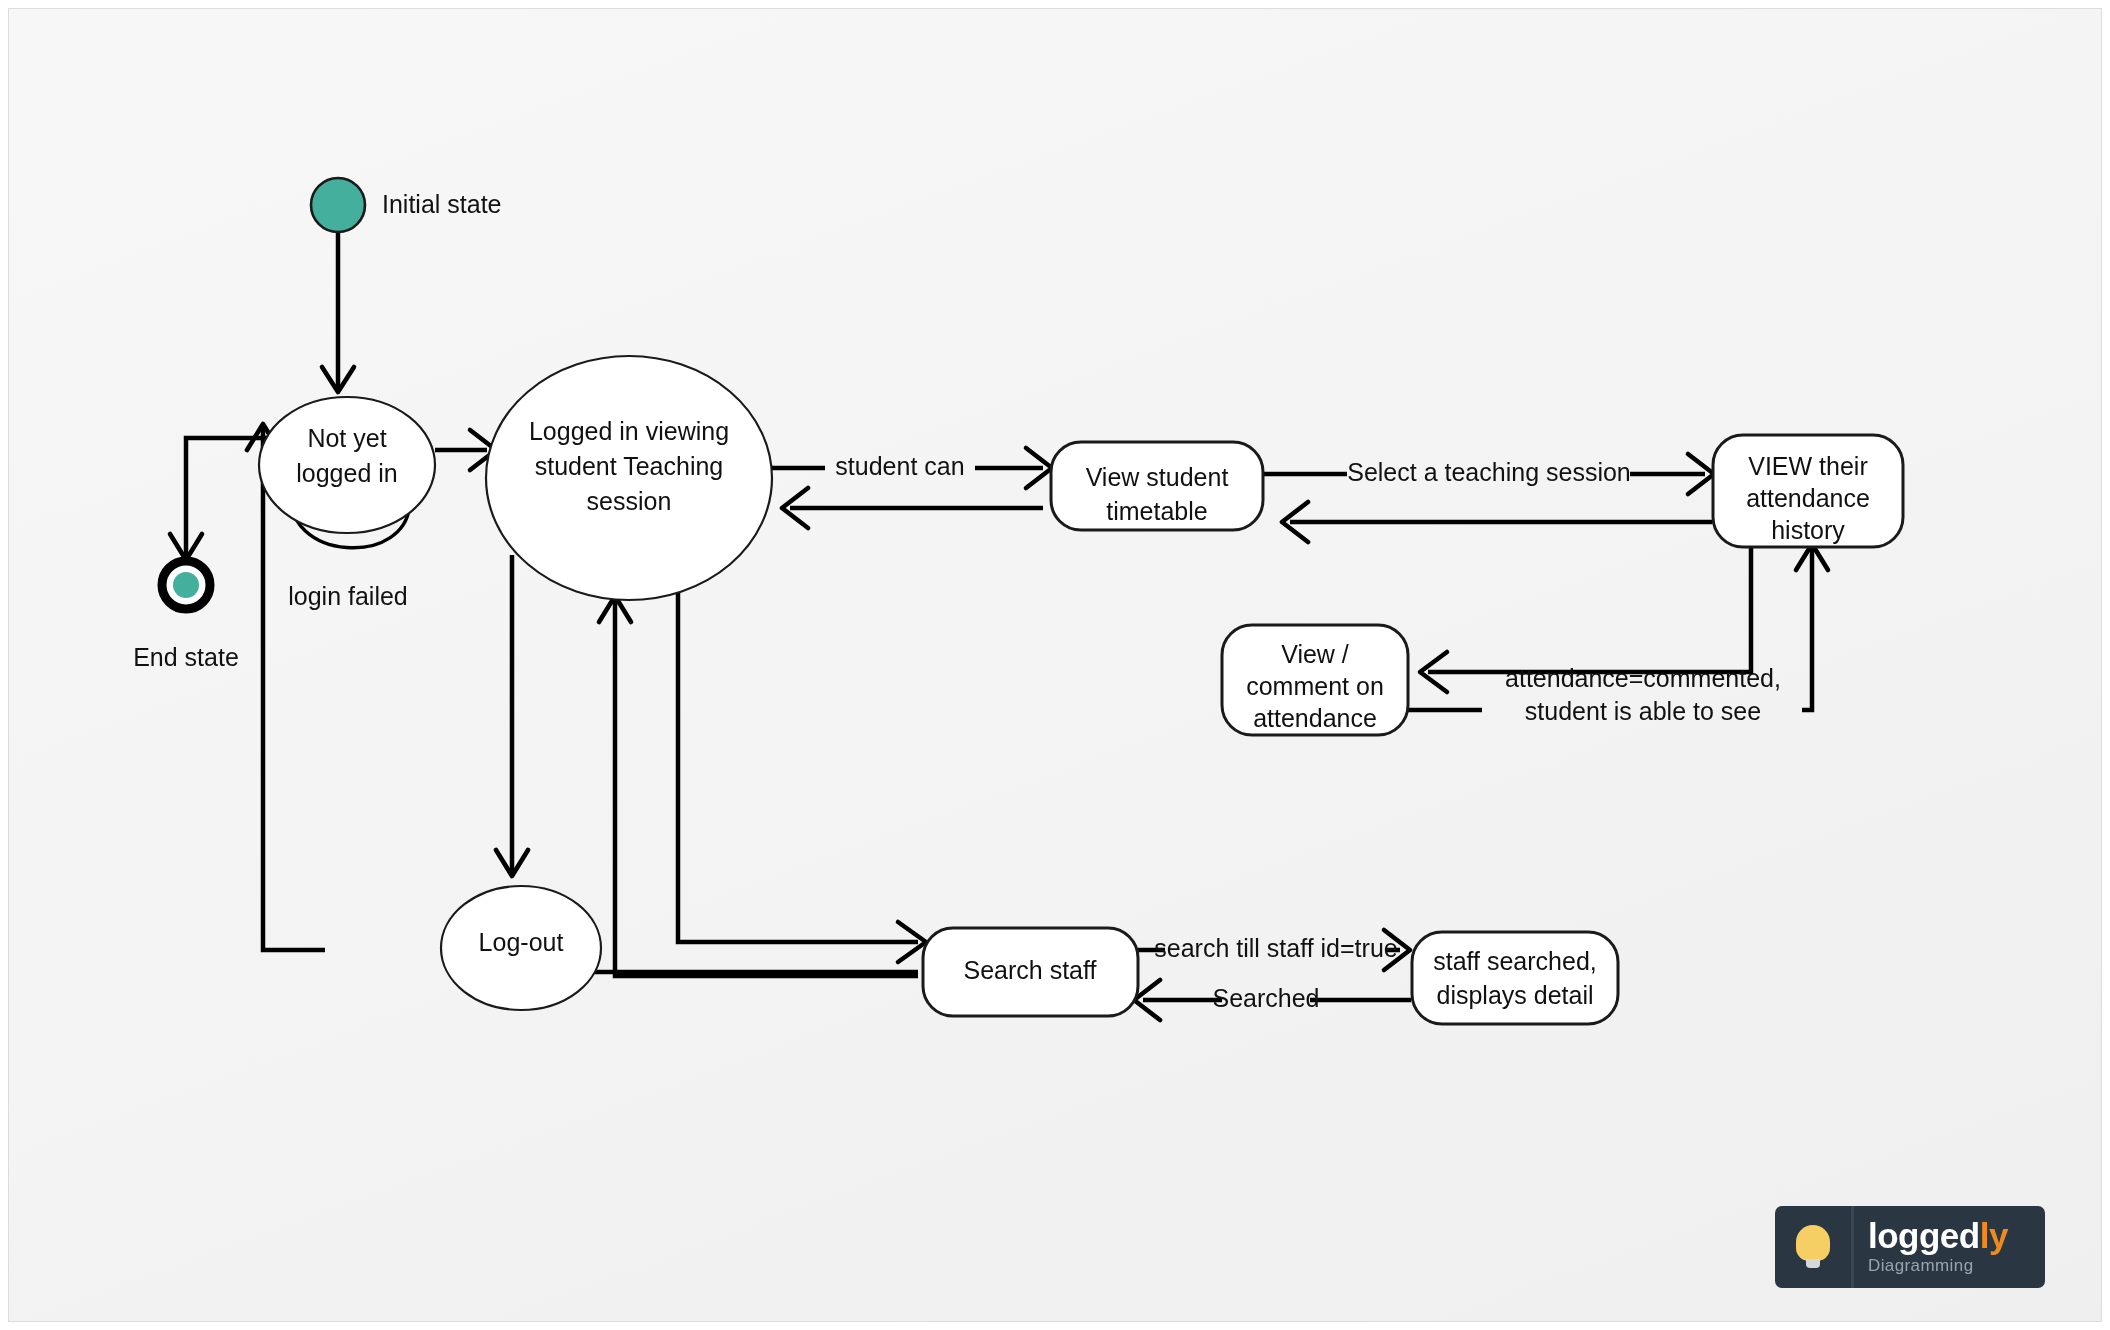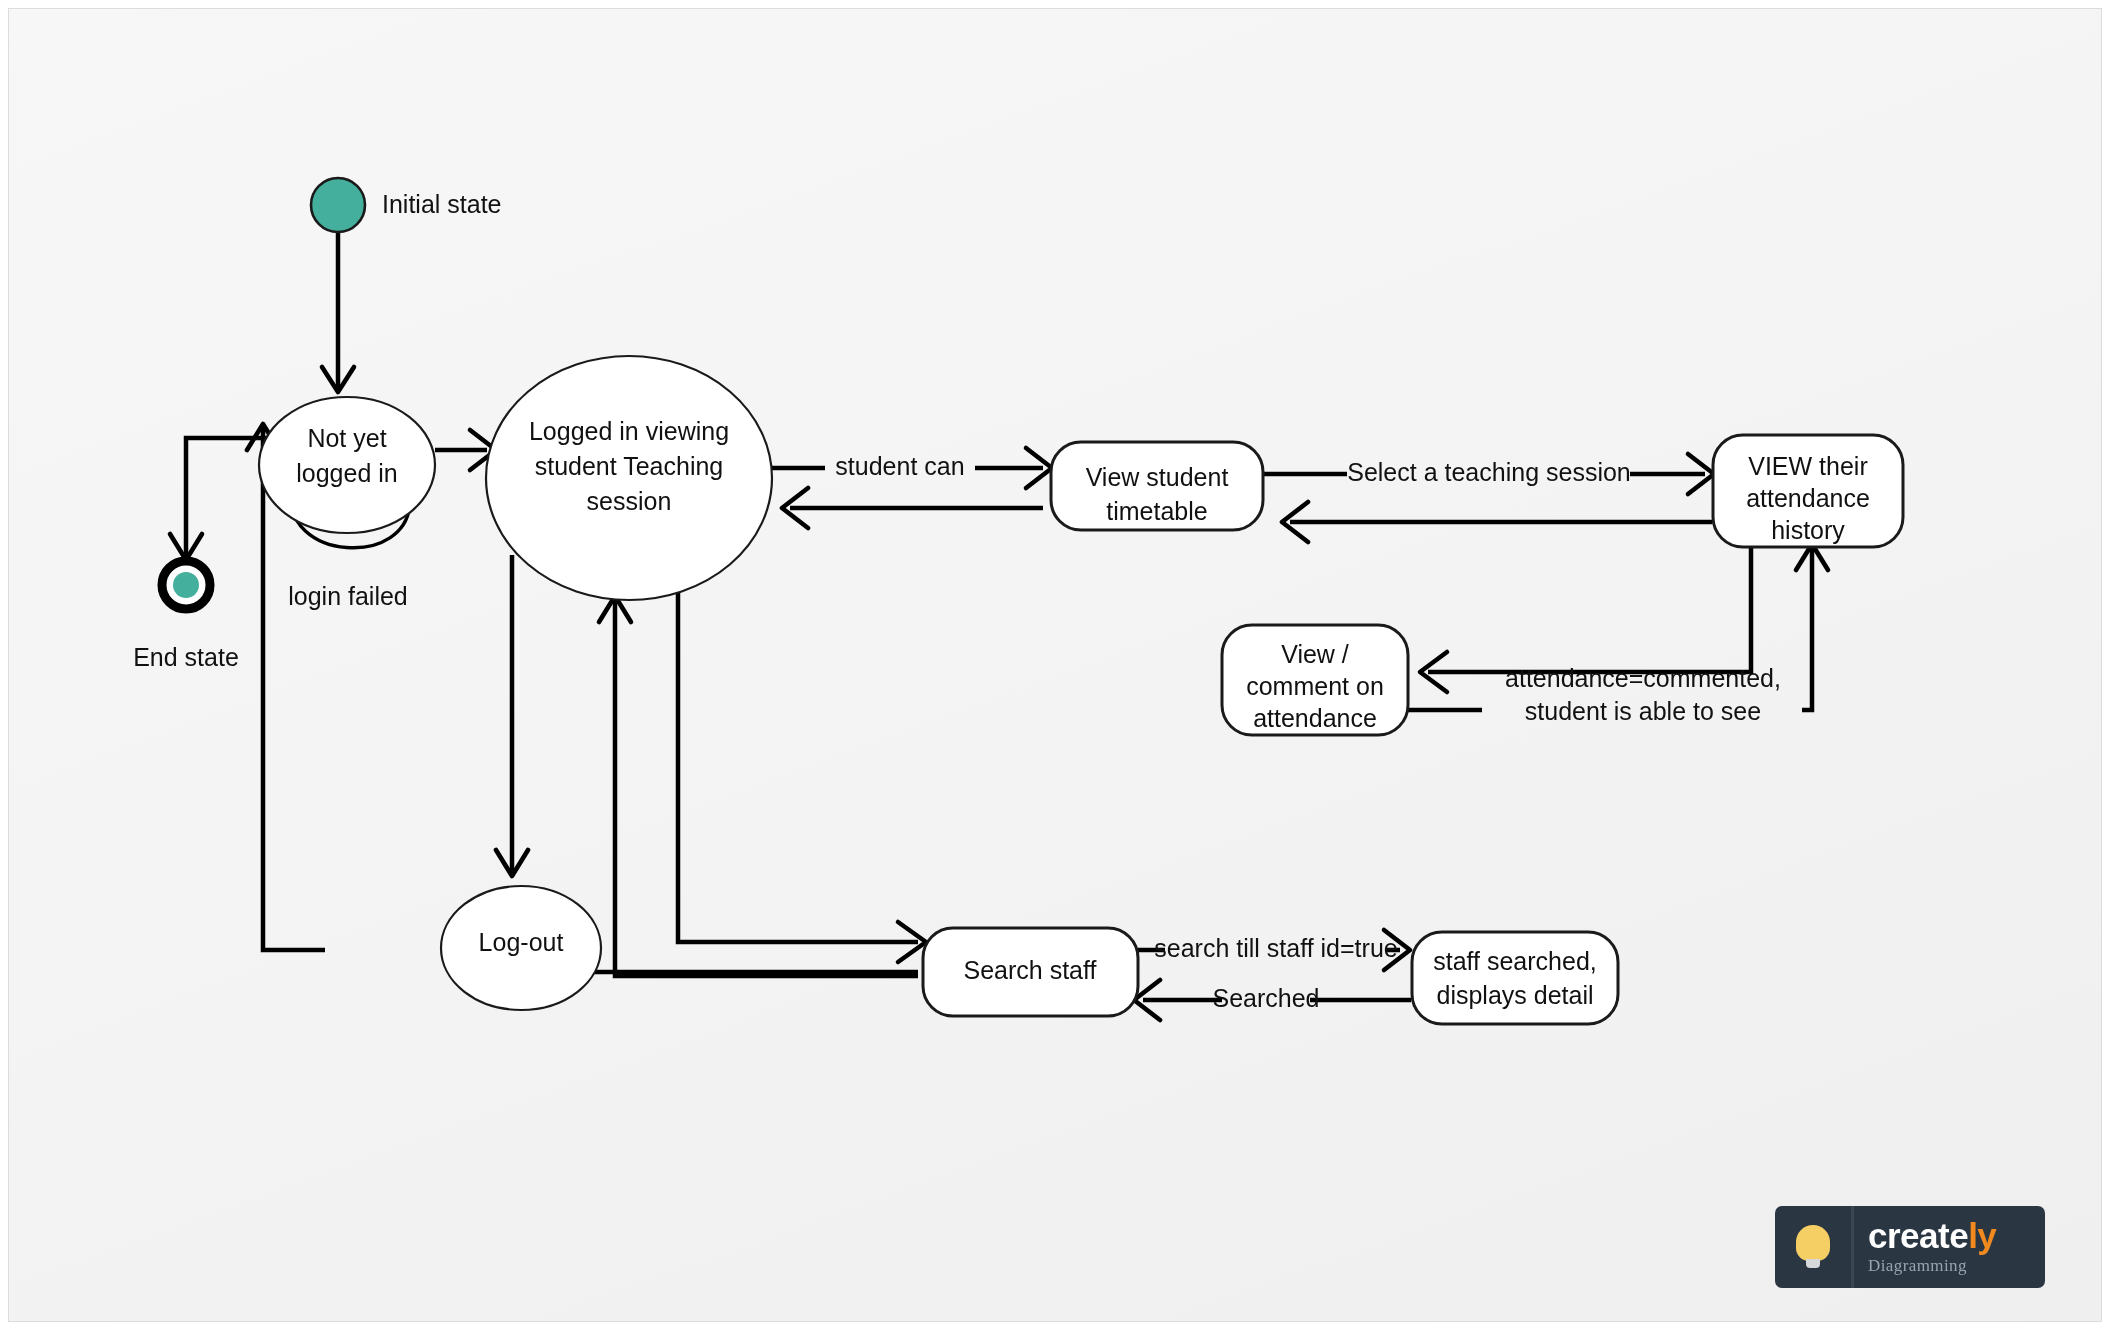--- a/index.html
+++ b/index.html
@@ -136,21 +136,21 @@
   .logo-main {
     font-family: "Liberation Sans", sans-serif;
     font-size: 35px;
     font-weight: bold;
     letter-spacing: -0.5px;
     line-height: 1;
     color: #ffffff;
   }
   .logo-main .ly { color: #f08a1e; margin-top: 43px; }
   .logo-sub {
-    font-family: Liberation Serif, serif;
+    font-family: Liberation Sans, sans-serif;
     font-size: 17px;
     color: #9aa4b0;
     letter-spacing: 0.4px;
     margin-top: 3px;
   }
 </style>
 </head>
 <body>
 
 <div id="canvas">
@@ -320,18 +320,18 @@
 
   <div id="creately-logo">
     <div id="logo-bulb-box">
       <div class="bulb">
         <div class="bulb-glass"></div>
         <div class="bulb-base"></div>
       </div>
     </div>
     <div id="logo-text-box">
       <div class="logo-main">
-        <span>create</span><span class="ly">ly</span>
+        <span>logged</span><span class="ly">ly</span>
       </div>
       <div class="logo-sub">Diagramming</div>
     </div>
   </div>
 </div>
 
 </body></html>

